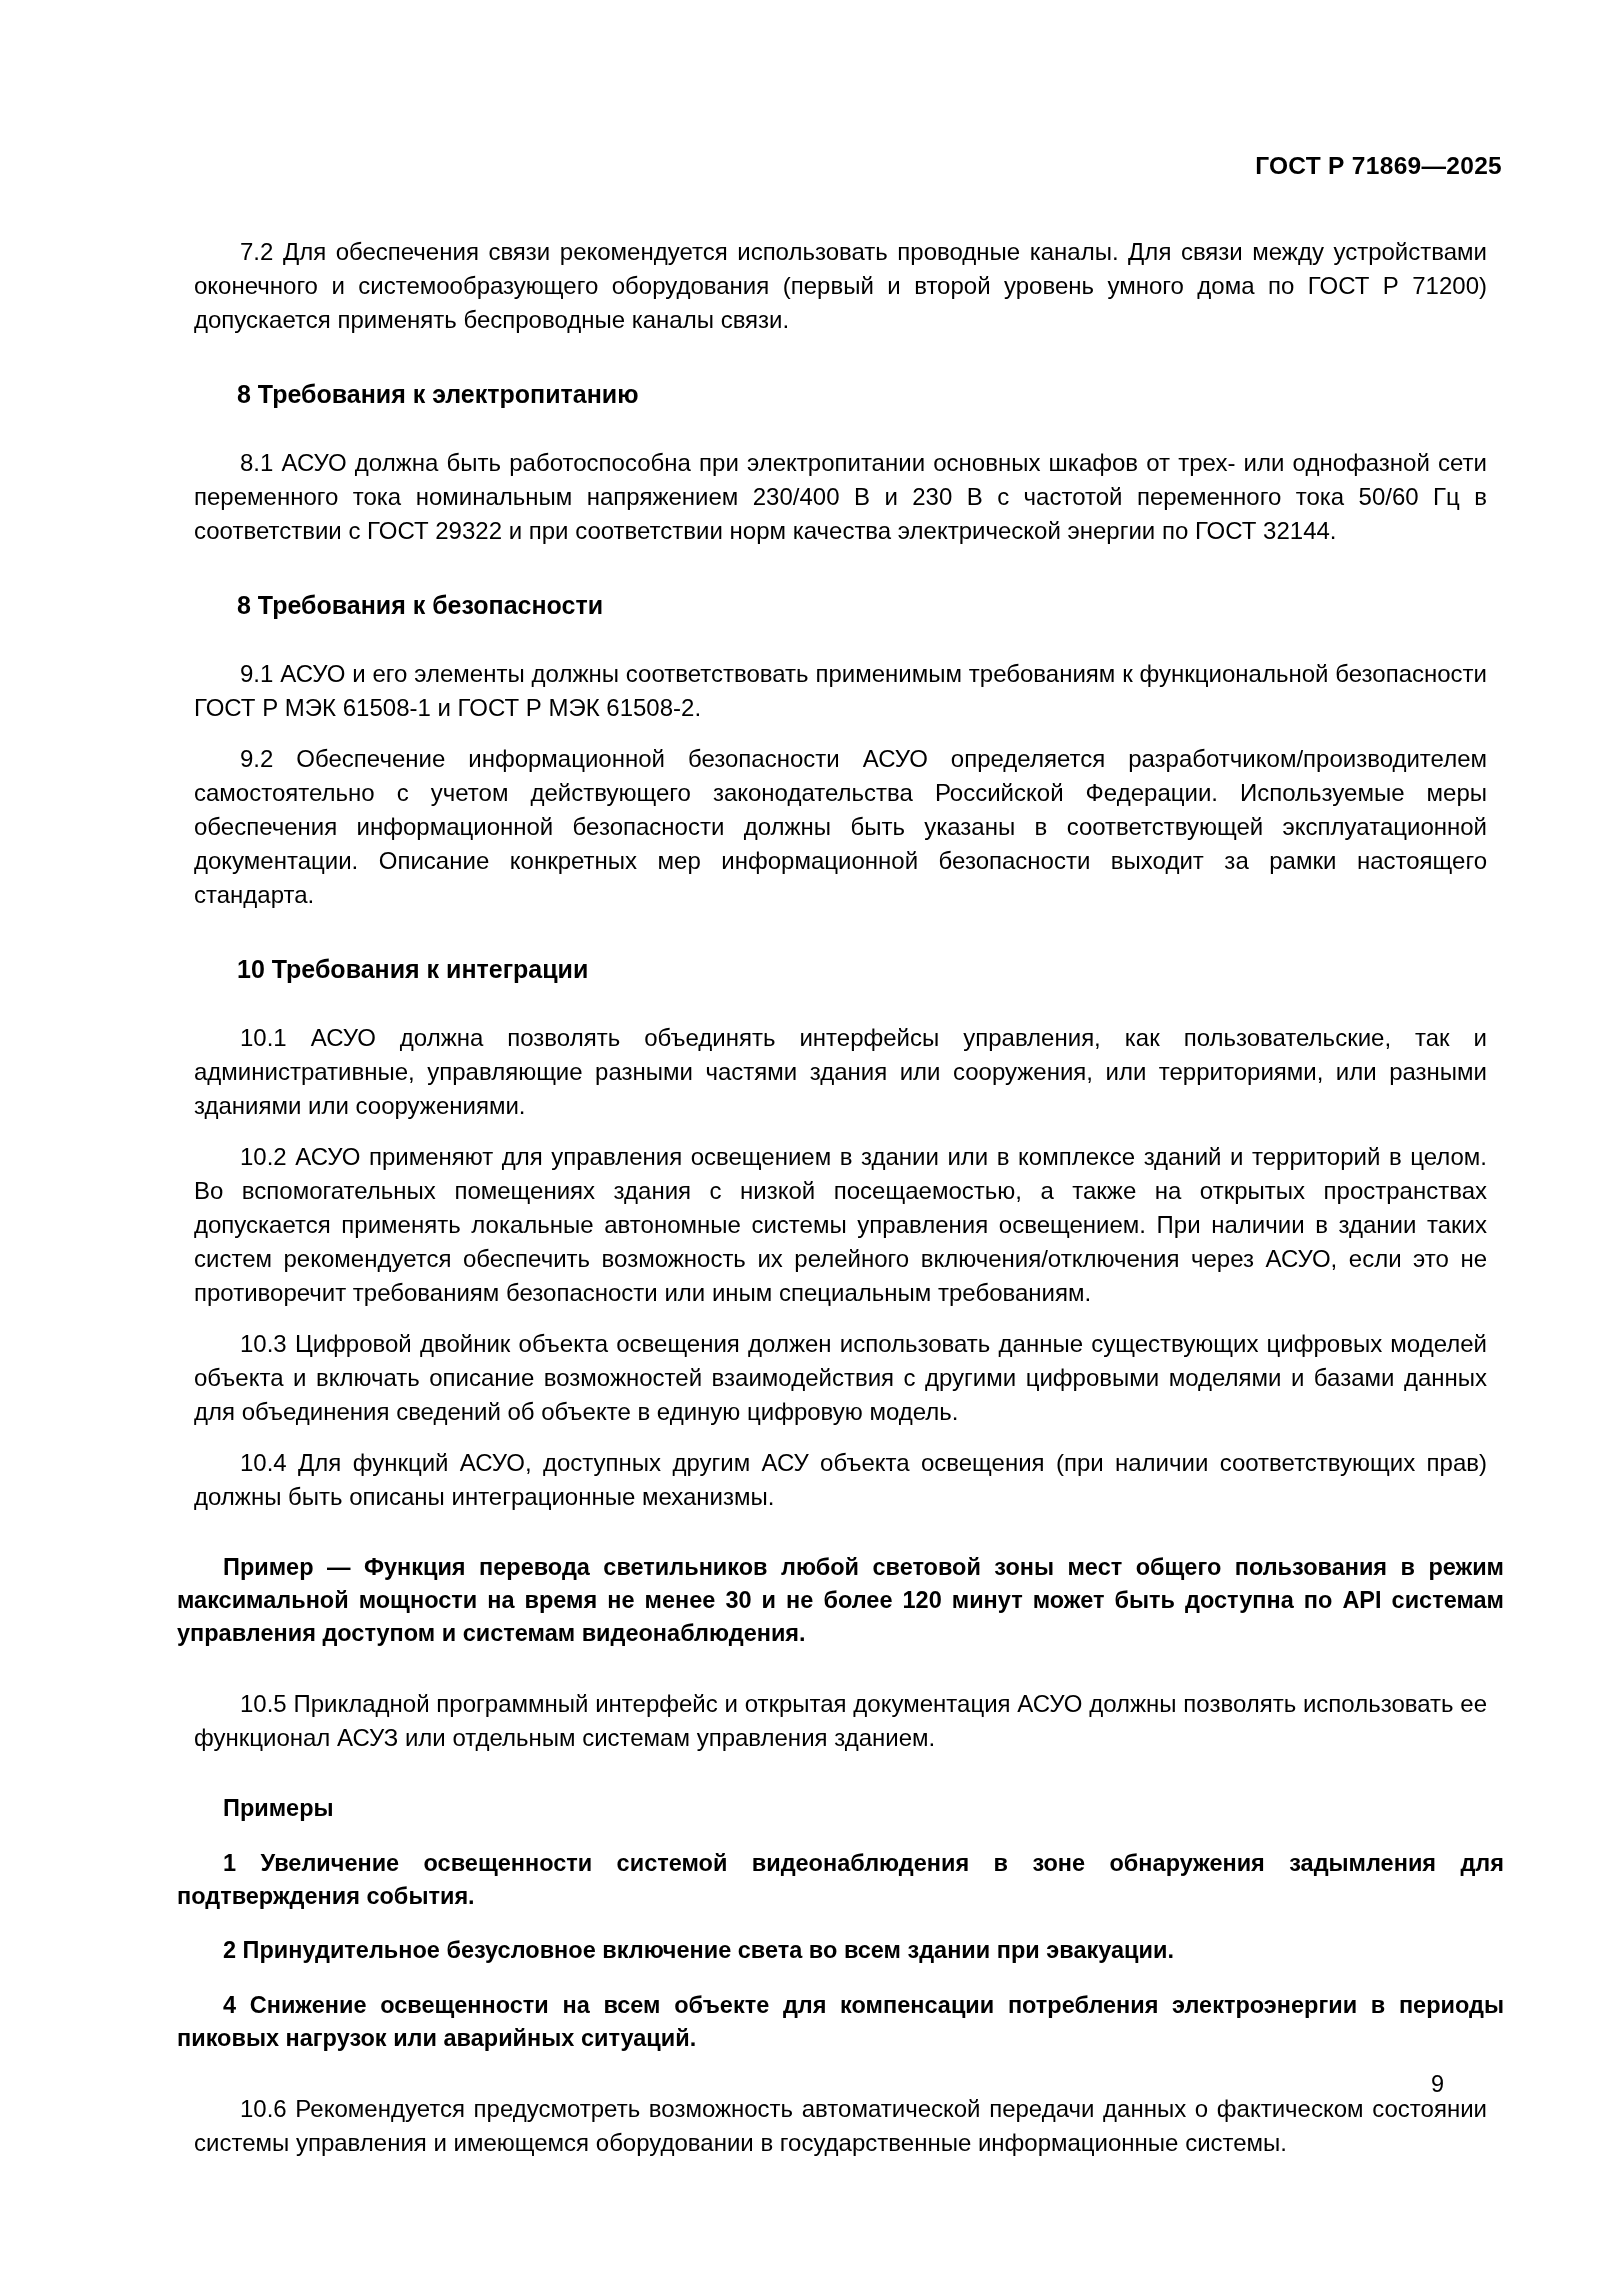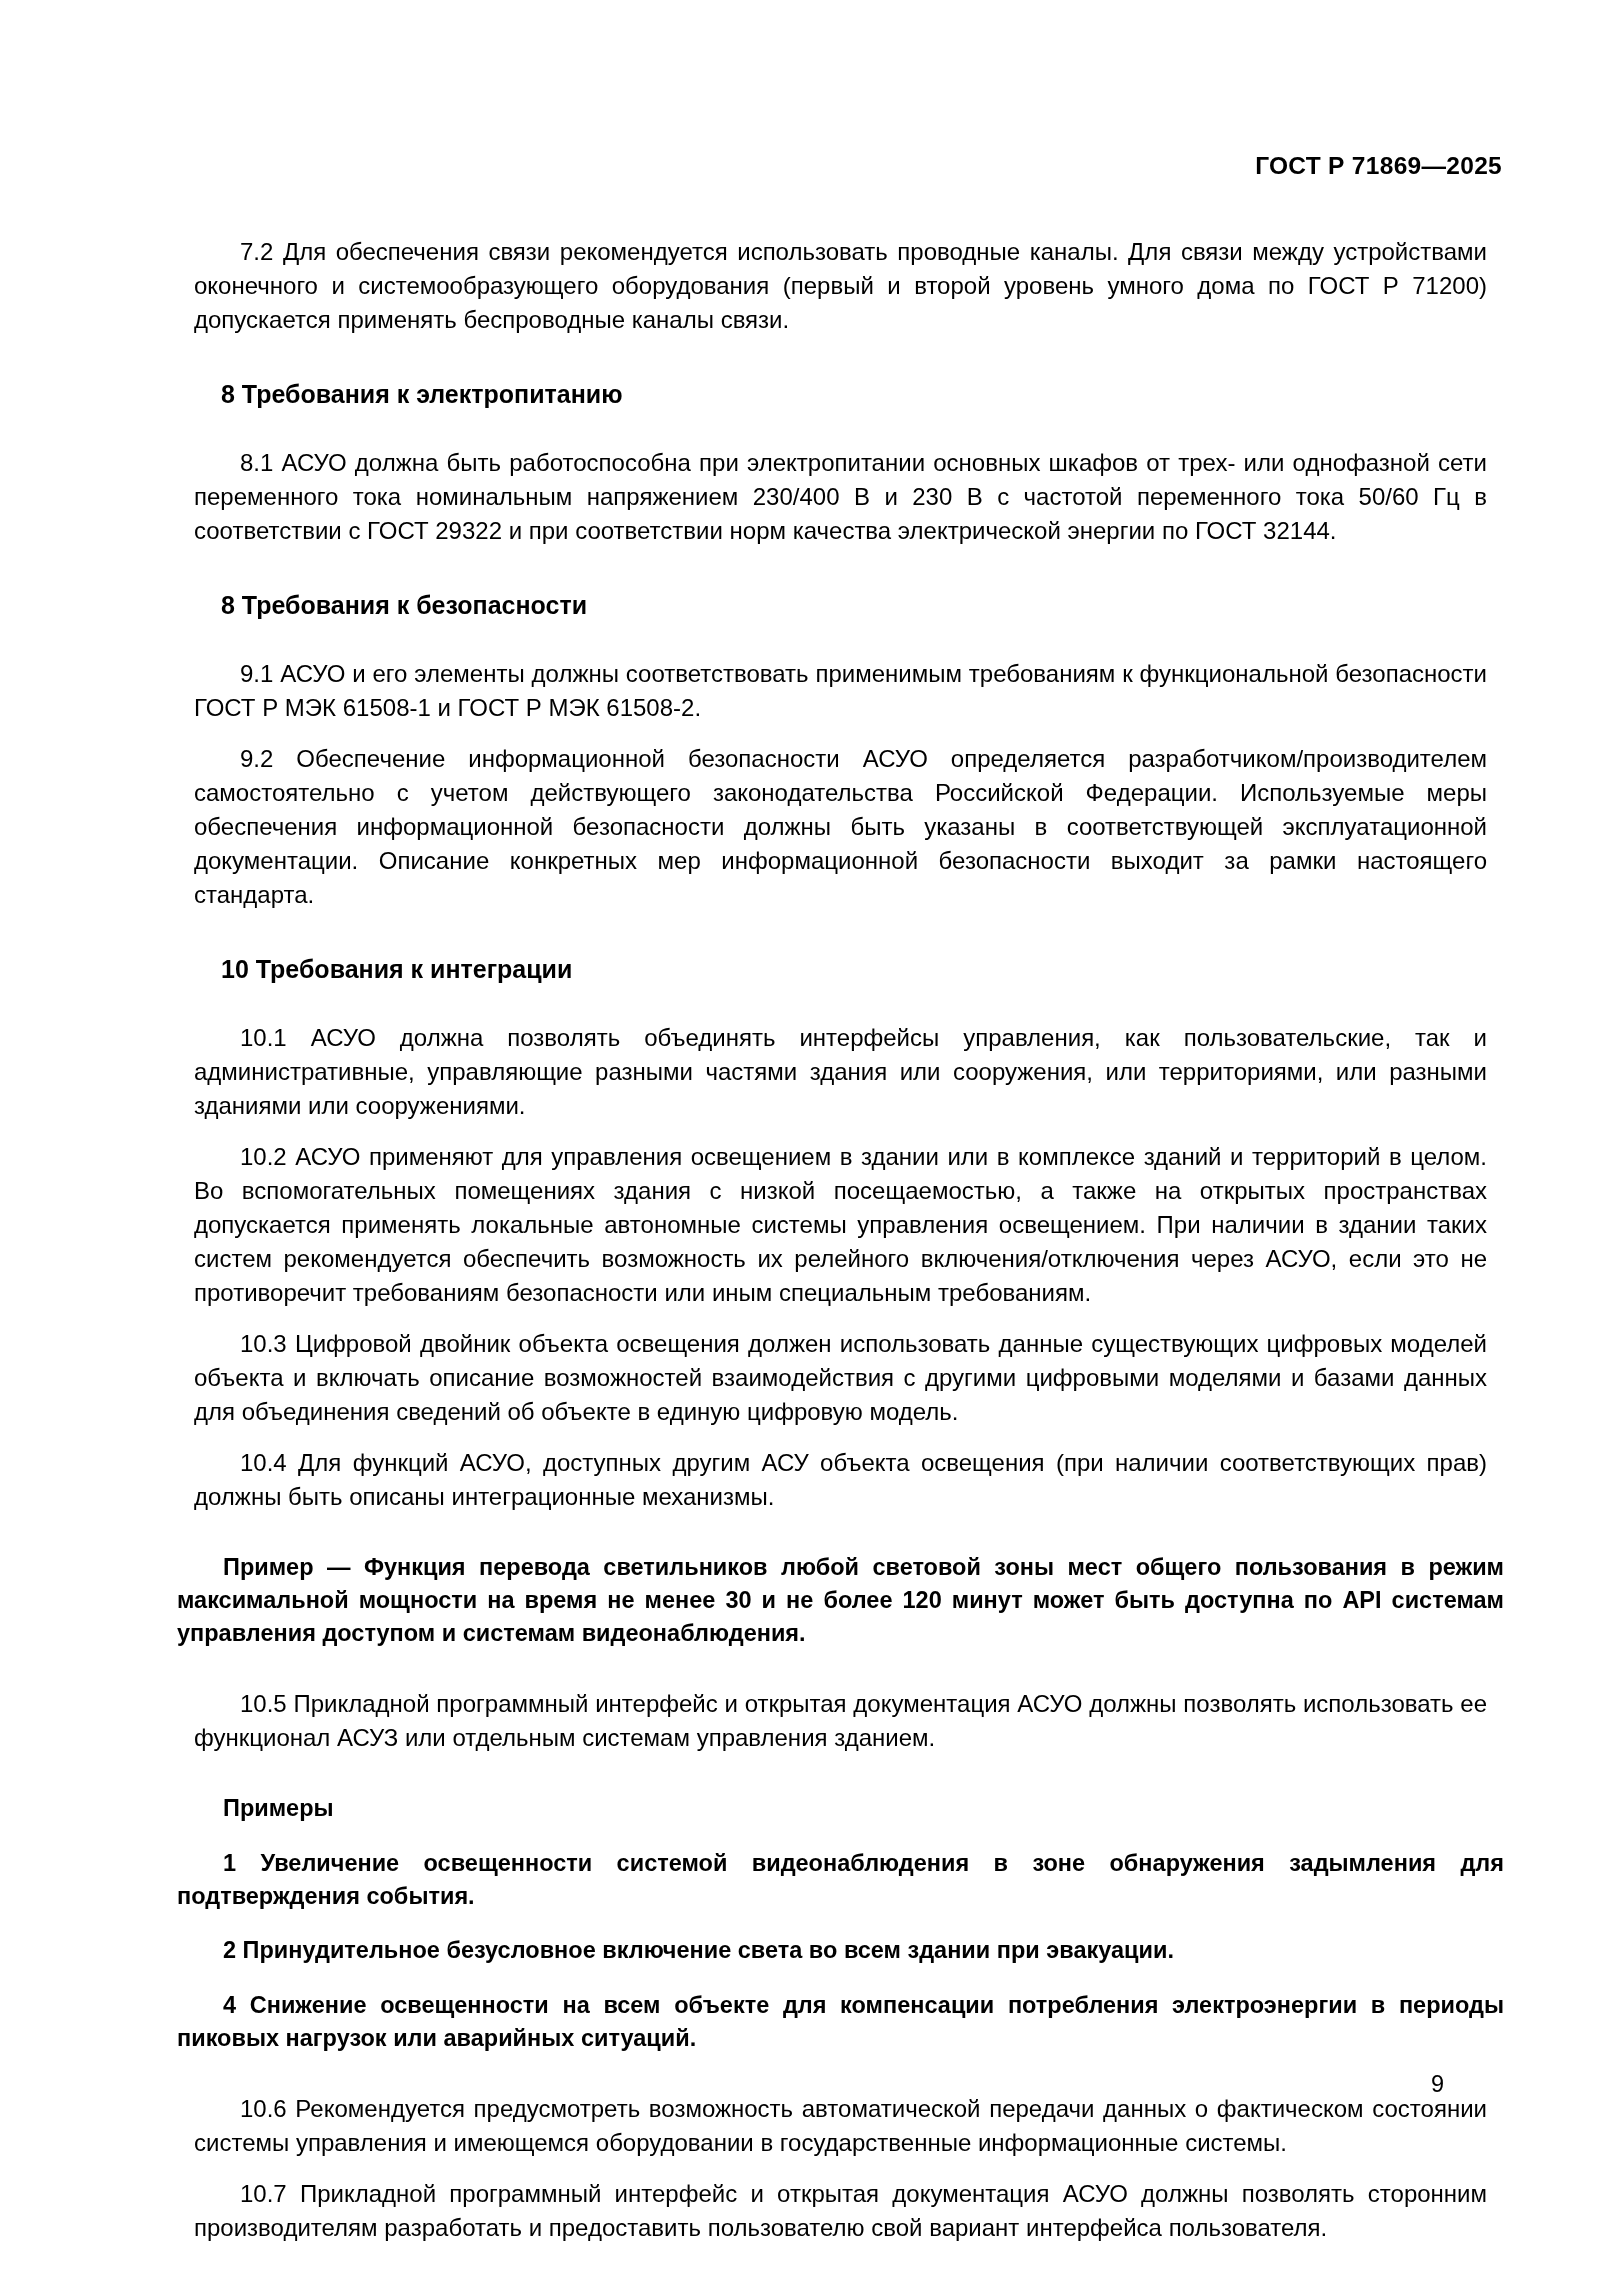--- a/index.html
+++ b/index.html
@@ -44,21 +44,21 @@
     line-height: 34px;
     text-align: justify;
     text-justify: inter-word;
   }
   p.indent {
     text-indent: 46px;
   }
   h2 {
     font-size: 25px;
     font-weight: bold;
-    margin: 0;
+    margin: 16px;
     line-height: 33px;
   }
   .sec-heading {
     margin-top: 41px;
     margin-bottom: 35px;
     text-indent: 44px;
   }
   .example {
     font-weight: bold;
     font-size: 23.5px;
@@ -127,21 +127,20 @@
 
       <div class="blk-gap-lg">
         <p class="examples-title">Примеры</p>
         <p class="example first blk-gap-sm">1 Увеличение освещенности системой видеонаблюдения в зоне обнаружения задымления для подтверждения события.</p>
         <p class="example first blk-gap-sm">2 Принудительное безусловное включение света во всем здании при эвакуации.</p>
         <p class="example first blk-gap-sm">4 Снижение освещенности на всем объекте для компенсации потребления электроэнергии в периоды пиковых нагрузок или аварийных ситуаций.</p>
       </div>
 
       <div class="blk-gap-lg">
         <p class="indent">10.6 Рекомендуется предусмотреть возможность автоматической передачи данных о фактическом состоянии системы управления и имеющемся оборудовании в государственные информационные системы.</p>
-        <p class="indent">10.7 Прикладной программный интерфейс и открытая документация АСУО должны позволять сторонним производителям разработать и предоставить пользователю свой вариант интерфейса пользователя.</p>
       </div>
 
     </div>
   </div>
 
   <div class="page-number">9</div>
 
 </div>
 
 

